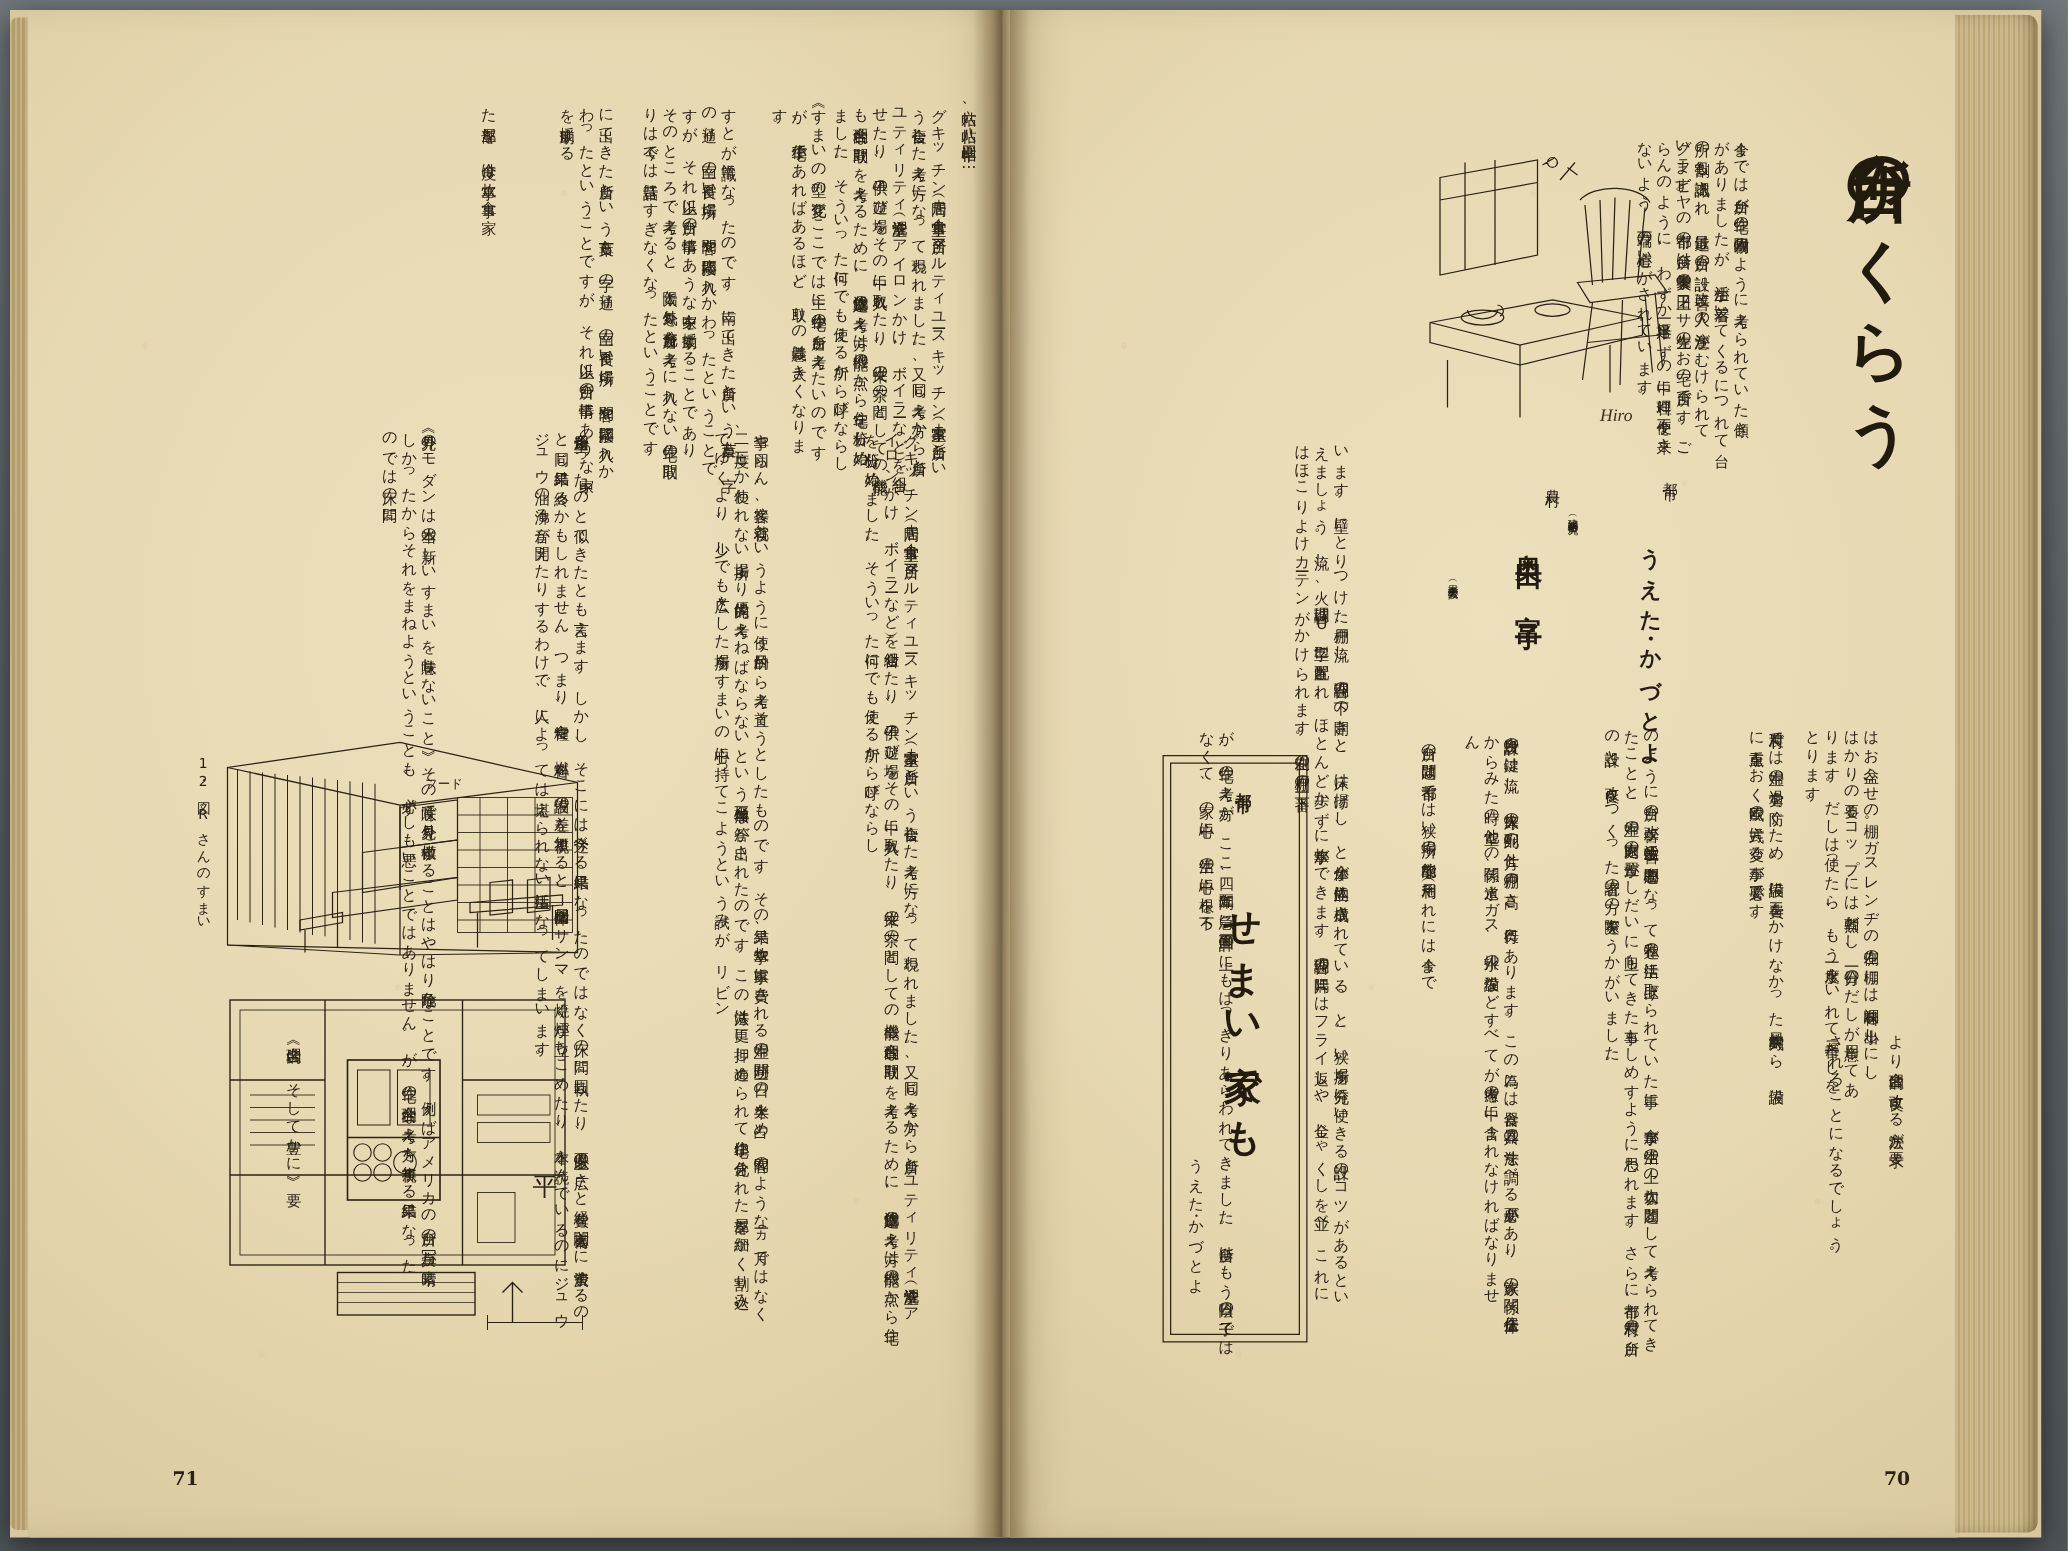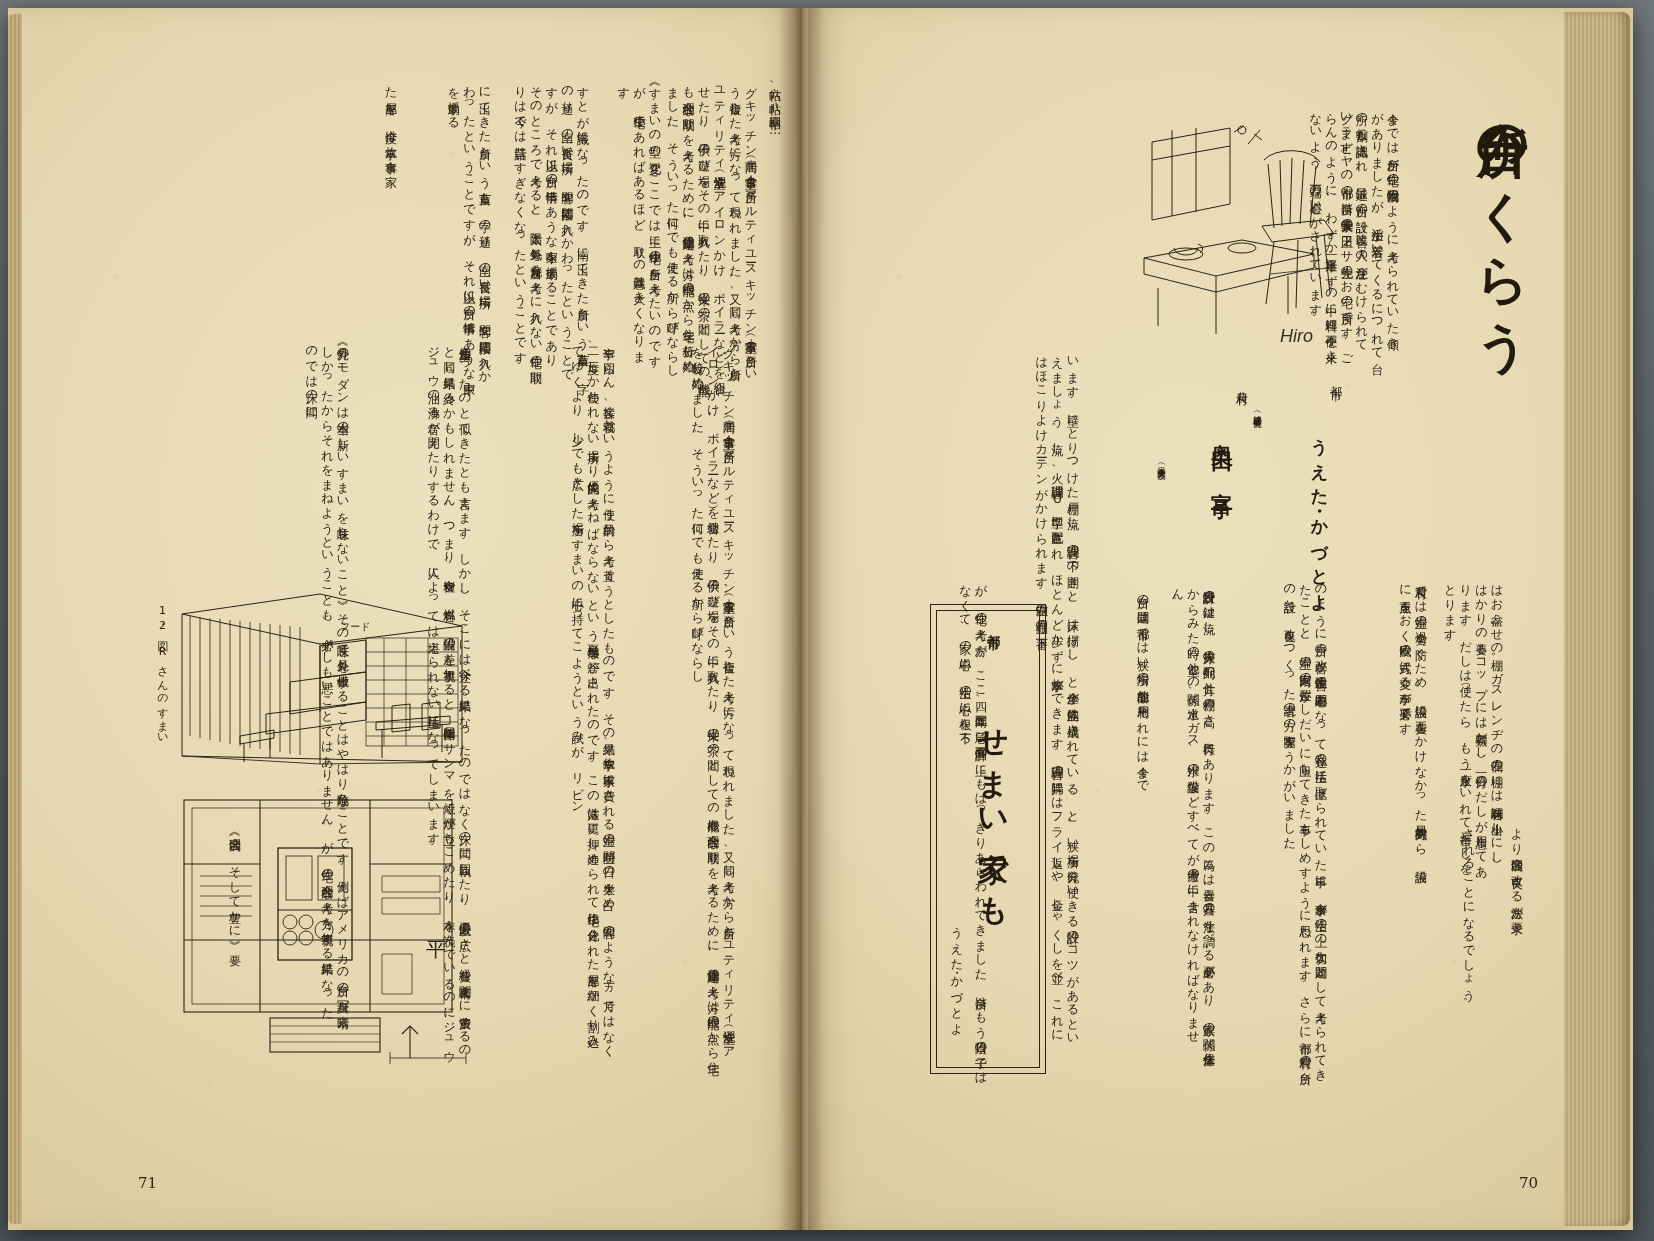--- a/index.html
+++ b/index.html
@@ -190,21 +190,21 @@
     text-orientation: upright;
     font-size: 13px;
     letter-spacing: .18em;
     color: #2b2214;
     font-weight: 700;
   }
   .folio {
     position: absolute;
     font-family: "DejaVu Serif", serif;
     font-size: 15px;
-    font-weight: 400;
+    font-weight: 700;
     color: #2b2214;
     text-align: right;
   }
   .figcaption {
     position: absolute;
     writing-mode: vertical-rl;
     text-orientation: upright;
     font-size: 11px;
     letter-spacing: .08em;
     color: #2b2214;
@@ -213,23 +213,23 @@
     position: absolute;
     font-size: 10px;
     color: #2b2214;
     font-family: Liberation Mono, monospace;
   }
   
   .illus { position: absolute; }
   .illus svg { display: block; }
   .sketch-sign {
     position: absolute;
-    font-family: Liberation Sans, sans-serif;
+    font-family: Liberation Serif, serif;
     font-style: italic;
-    font-size: 18px;
+    font-size: 14px;
     color: #3a2e18;
   }
 </style>
 </head>
 <body>
 
 <div class="scene">
   <div class="backdrop"></div>
 
   <div class="book">
@@ -424,19 +424,19 @@
       <div class="vcol body-col" style="right:92px; top:812px; height:230px;">されることになるでしょう。</div>
       <div class="vcol body-col" style="right:44px; top:812px; height:230px;">より合理的に改良する方法が要求</div>
 
       <div class="headline-box" style="left:122px; top:596px; width:116px; height:470px;">
         <div class="inner"></div>
       </div>
       <div class="headline-kicker" style="left:176px; top:616px; height:70px;">都市</div>
       <div class="headline-text" style="left:164px; top:700px; height:290px;">せまい家でも</div>
       <div class="headline-sub" style="left:140px; top:910px; height:150px;">うえた・かづとよ</div>
 
-      <div class="folio" style="right:30px; bottom:38px;">70</div>
+      <div class="folio" style="right:40px; bottom:38px;">70</div>
     </div>
 
     <div class="gutter"></div>
     <div class="foreedge"></div>
   </div>
 </div>
 
 </body></html>

